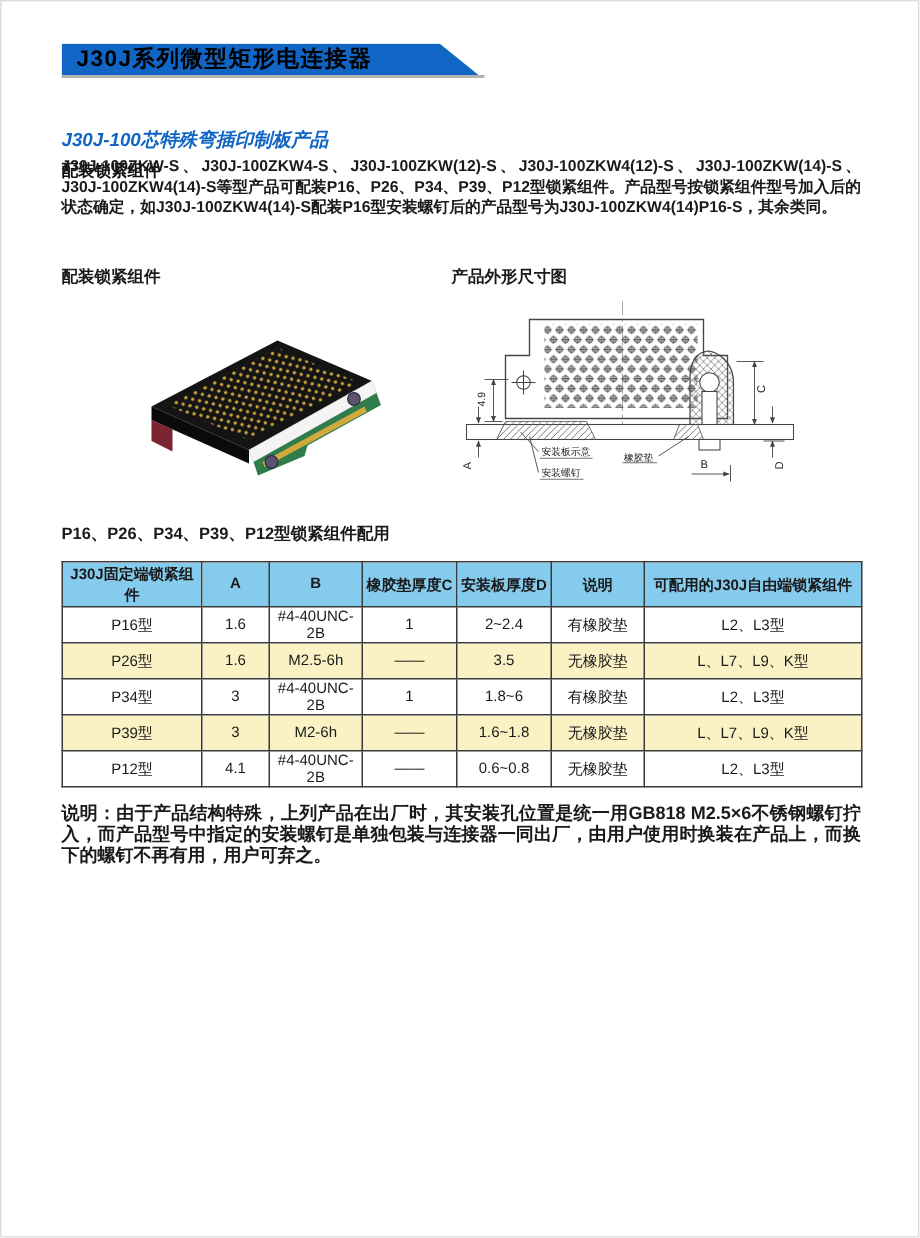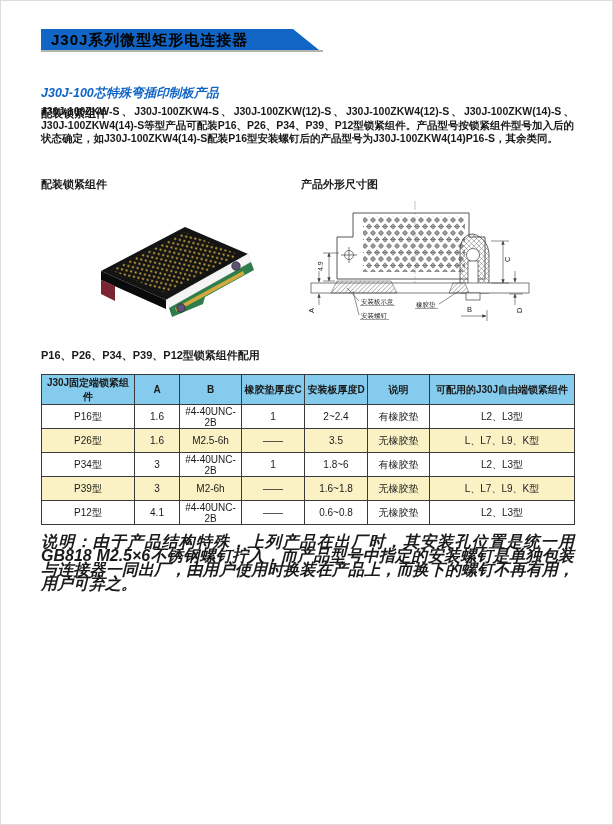--- a/index.html
+++ b/index.html
@@ -35,21 +35,21 @@
     border-collapse:collapse;table-layout:fixed;
     border:1.5px solid #333;font-size:10px;
   }
   table.spec th,table.spec td{
     border:1px solid #3a3a3a;text-align:center;vertical-align:middle;
     padding:0 2px;overflow:hidden;
   }
   table.spec th{height:29px;background:var(--table-header-blue,#84cbee);font-weight:700;}
   table.spec td{height:23px;background:#fff;font-weight:400;text-align:center;}
   table.spec tr.hl td{background:var(--row-yellow,#faf2c5);}
-  .note{left:40px;top:534px;width:533px;font-size:16px;line-height:14px;font-weight:600;text-align:justify;font-style:italic;}
+  .note{left:40px;top:534px;width:533px;font-size:12px;line-height:14px;font-weight:600;text-align:justify;}
 </style>
 </head>
 <body>
 
 <div class="page">
 
   <div class="abs banner">
     <span>J30J系列微型矩形电连接器</span>
   </div>
   <div class="abs banner-line"></div>

